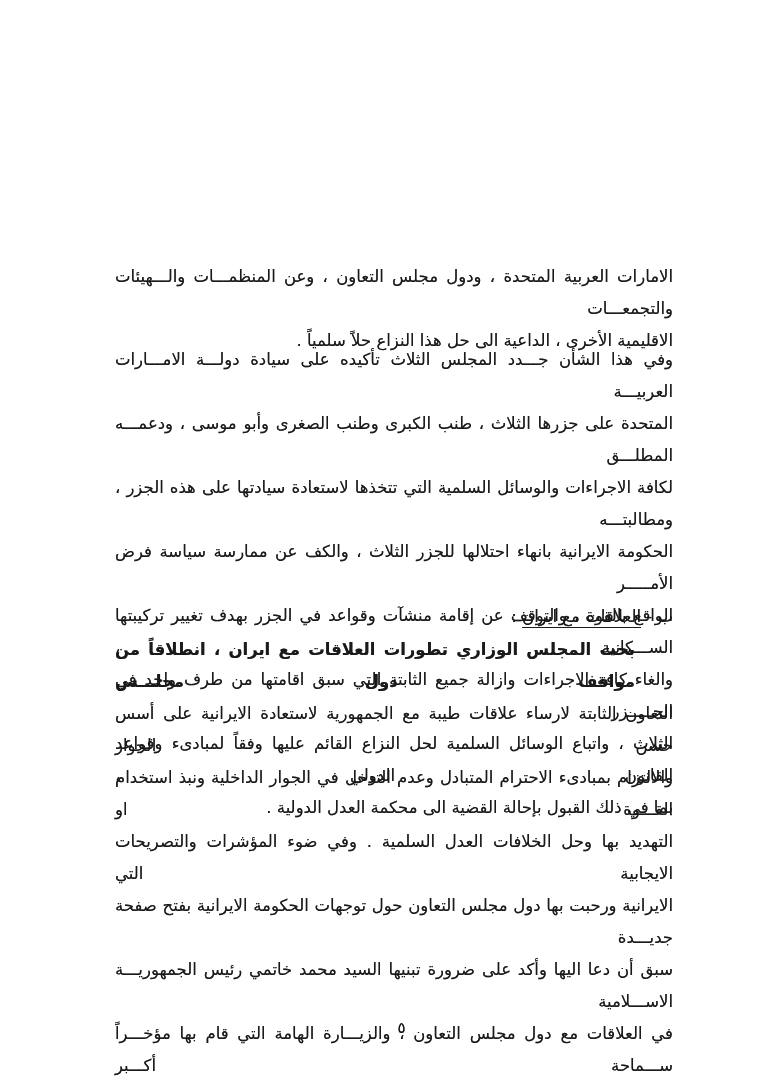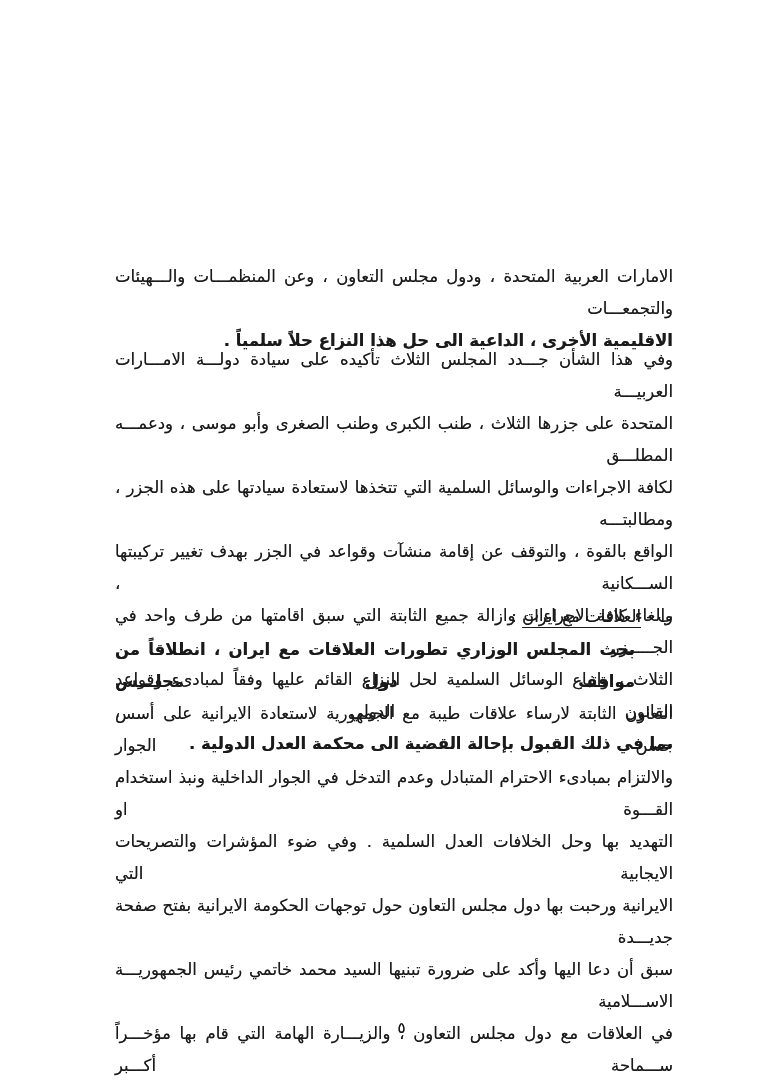--- a/index.html
+++ b/index.html
@@ -32,21 +32,20 @@
   
   .line.j {
     text-align: justify;
     text-align-last: justify;
     margin-left: 20px;
   }
   
   .line.r {
     text-align: center;
     text-align-last: right;
-    font-weight: bold;
   }
   .line.indent { padding-right: 38px; font-weight: bold; }
   .p1 { top: 261px; }
   .p2 { top: 344px; }
   .heading-block { top: 601px; }
   .heading-block .line { text-align: right; text-align-last: right; }
   .underlined {
     border-bottom: 1.6px solid #1a1a1a;
     padding-bottom: 1px;
     text-align: center;
@@ -72,20 +71,21 @@
 
   <div class="block p1">
     <div class="line j">الامارات العربية المتحدة ، ودول مجلس التعاون ، وعن المنظمـــات والـــهيئات والتجمعـــات</div>
     <div class="line r">الاقليمية الأخرى ، الداعية الى حل هذا النزاع حلاً سلمياً .</div>
   </div>
 
   <div class="block p2">
     <div class="line j">وفي هذا الشأن جـــدد المجلس الثلاث تأكيده على سيادة دولـــة الامـــارات العربيـــة</div>
     <div class="line j">المتحدة على جزرها الثلاث ، طنب الكبرى وطنب الصغرى وأبو موسى ، ودعمـــه المطلـــق</div>
     <div class="line j">لكافة الاجراءات والوسائل السلمية التي تتخذها لاستعادة سيادتها على هذه الجزر ، ومطالبتـــه</div>
+    <div class="line j">الحكومة الايرانية بانهاء احتلالها للجزر الثلاث ، والكف عن ممارسة سياسة فرض الأمـــــر</div>
     <div class="line j">الواقع بالقوة ، والتوقف عن إقامة منشآت وقواعد في الجزر بهدف تغيير تركيبتها الســـكانية ،</div>
     <div class="line j">والغاء كافة الاجراءات وازالة جميع الثابتة التي سبق اقامتها من طرف واحد في الجـــــزر</div>
     <div class="line j">الثلاث ، واتباع الوسائل السلمية لحل النزاع القائم عليها وفقاً لمبادىء وقواعد القانون الدولي ،</div>
     <div class="line r">بما في ذلك القبول بإحالة القضية الى محكمة العدل الدولية .</div>
   </div>
 
   <div class="block heading-block">
     <div class="line">
       <span>ب - </span><span class="underlined">العلاقات مع ايران</span><span> :</span>
     </div>

